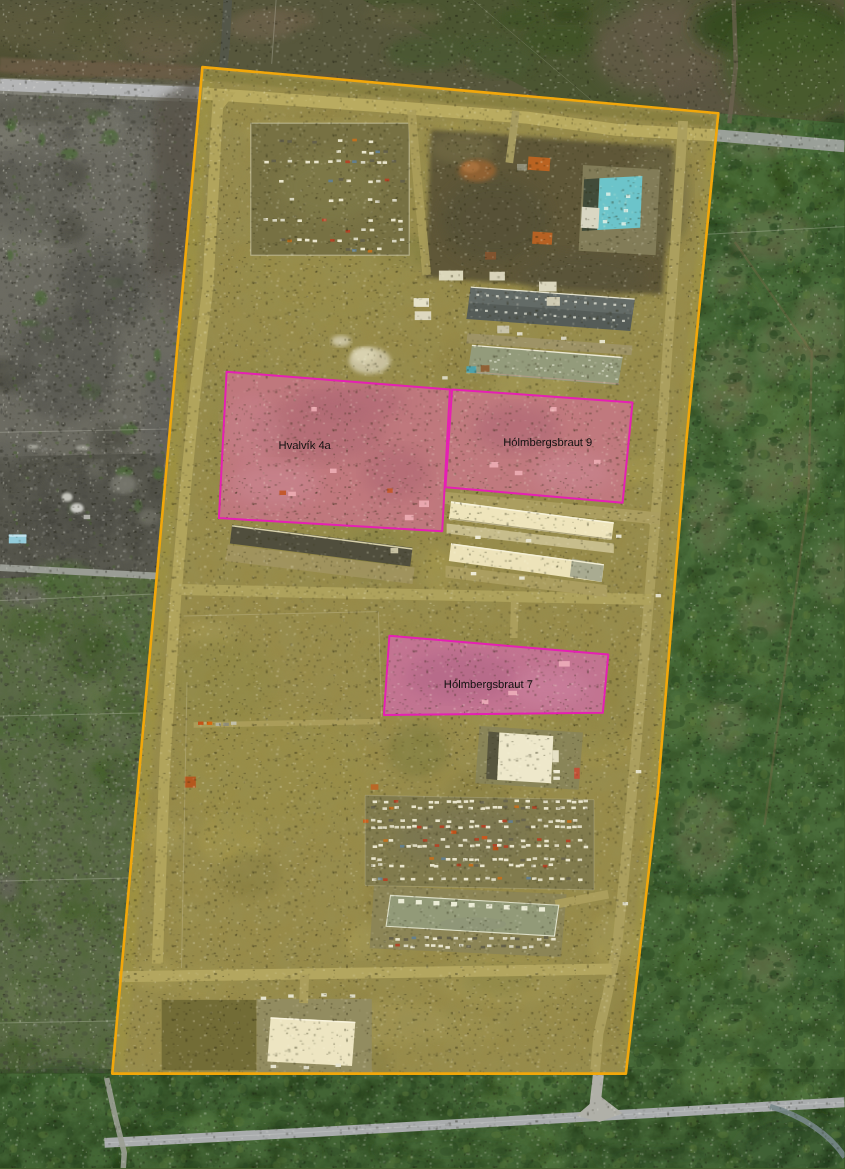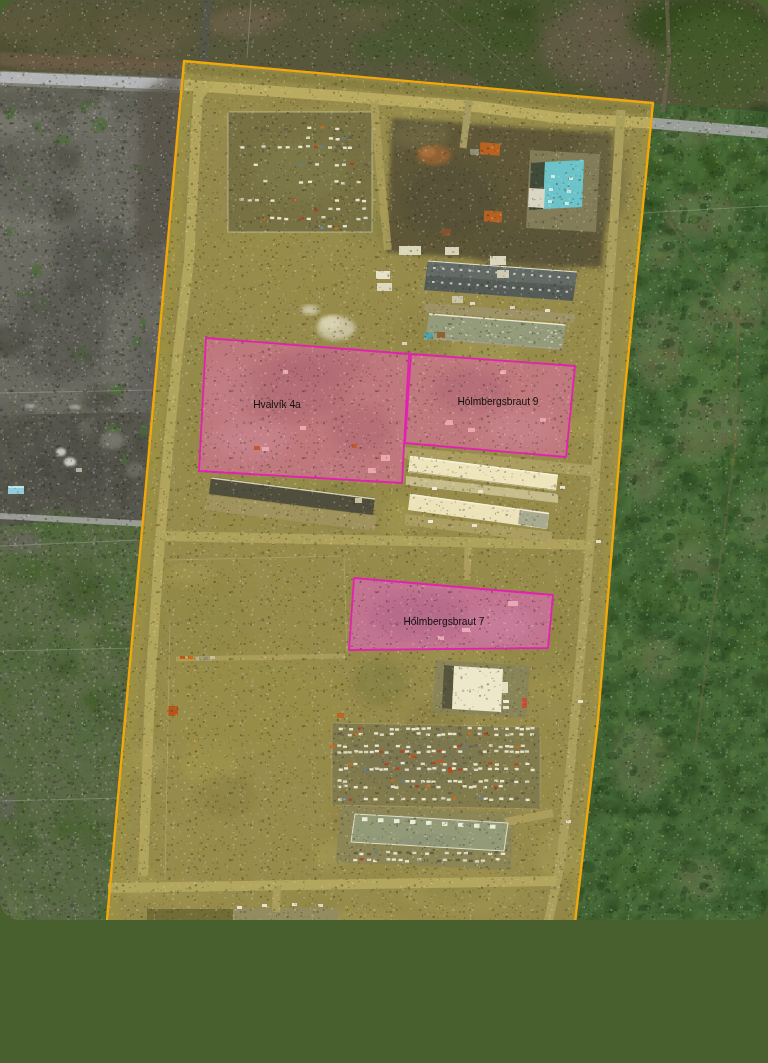--- a/index.html
+++ b/index.html
@@ -1,15 +1,15 @@
 <!DOCTYPE html>
 <html><head><meta charset="utf-8"><title>Map</title>
 <style>
 html,body{margin:0;padding:0;background:#47602e;font-family:"Liberation Sans",sans-serif;}
-#map{width:768px;height:920px;overflow:hidden;position:relative;filter:blur(0.35px);border-radius:20px;}
+#map{width:768px;height:1062px;overflow:hidden;position:relative;filter:blur(0.35px);}
 </style></head>
 <body>
 
 <div id="map">
 <svg width="768" height="1063" viewBox="0 0 768 1063">
 <defs>
 <filter id="b1">
           <feGaussianBlur stdDeviation="1"></feGaussianBlur>
         </filter>
 <filter id="b2">

